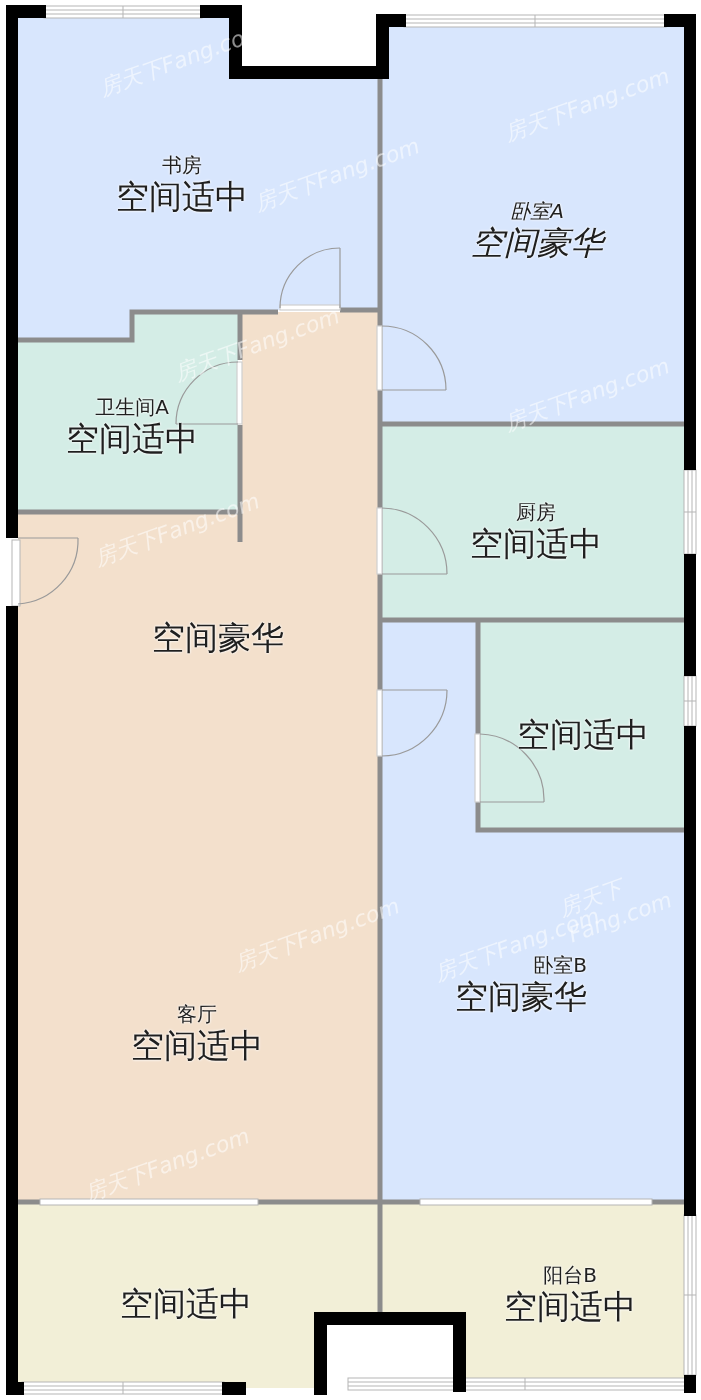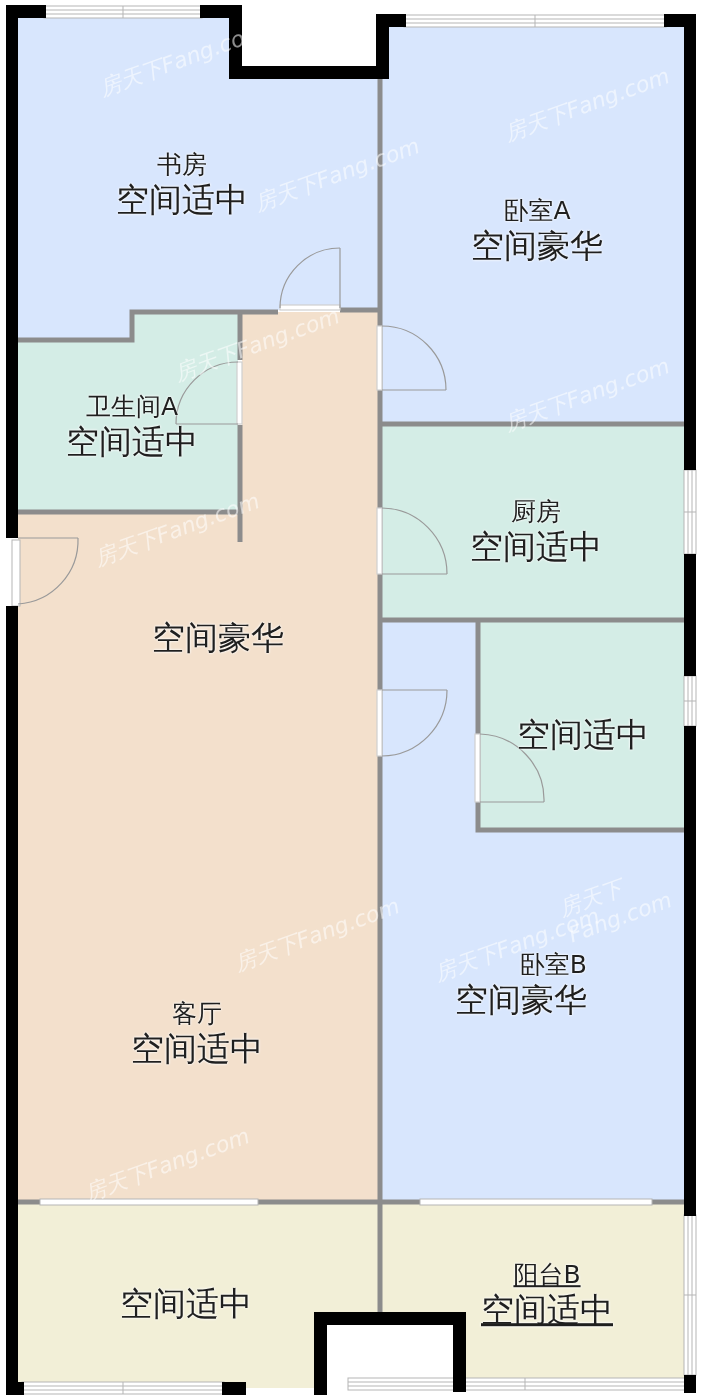--- a/index.html
+++ b/index.html
@@ -1,19 +1,19 @@
 <!DOCTYPE html>
 <html><head>
   <meta charset="utf-8">
   <style>
     html, body { margin: 0; padding: 0; background: #ffffff; }
     body { width: 701px; height: 1400px; overflow: hidden; position: relative; font-family: "DejaVu Sans", "Liberation Sans", sans-serif; }
     #plan { position: absolute; left: 0; top: 0; width: 701px; height: 1400px; }
     .room-label { position: absolute; transform: translate(-50%, -50%); text-align: center; color: #1f1f1f; white-space: nowrap; line-height: 1.2; text-shadow: 0 0 3px #fff, 0 0 2px #fff; pointer-events: none; }
-    .room-label .name { font-size: 25px; display: block; }
+    .room-label .name { font-size: 20px; display: block; }
     .room-label .rating { font-size: 33px; display: block; }
     .watermark { position: absolute; font-size: 22px; color: rgba(255,255,255,0.55); transform: rotate(-20deg); font-family: "DejaVu Sans", sans-serif; font-style: italic; pointer-events: none; }
   </style>
 </head>
 <body>
 
 <svg id="plan" viewBox="0 0 701 1400" xmlns="http://www.w3.org/2000/svg">
 
   <g>
     <polygon fill="#d8e6fd" points="18,12 230,12 230,72 378,72 378,310 240,310 240,312 132,312 132,340 18,340"></polygon>
@@ -142,21 +142,21 @@
 <div class="watermark" style="left:500px;top:380px;">房天下Fang.com</div>
 <div class="watermark" style="left:230px;top:920px;">房天下Fang.com</div>
 <div class="watermark" style="left:430px;top:930px;">房天下Fang.com</div>
 <div class="watermark" style="left:80px;top:1150px;">房天下Fang.com</div>
 <div class="watermark" style="left:560px;top:870px;">房天下Fang.com</div>
 
 <div class="room-label" style="left:182px;top:185px;">
   <span class="name">书房</span>
   <span class="rating">空间适中</span>
 </div>
-<div class="room-label" style="left:537px;top:231px;">
+<div class="room-label" style="left:537px;top:231px;font-style:italic;">
   <span class="name">卧室A</span>
   <span class="rating">空间豪华</span>
 </div>
 <div class="room-label" style="left:132px;top:427px;">
   <span class="name">卫生间A</span>
   <span class="rating">空间适中</span>
 </div>
 <div class="room-label" style="left:536px;top:532px;text-align:center;">
   <span class="name">厨房</span>
   <span class="rating">空间适中</span>
@@ -171,16 +171,16 @@
   <span class="name">客厅</span>
   <span class="rating">空间适中</span>
 </div>
 <div class="room-label" style="left:521px;top:985px;text-align:right;">
   <span class="name">卧室B</span>
   <span class="rating">空间豪华</span>
 </div>
 <div class="room-label" style="left:186px;top:1304px;">
   <span class="rating">空间适中</span>
 </div>
-<div class="room-label" style="left:547px;top:1295px;text-decoration:underline;">
+<div class="room-label" style="left:570px;top:1295px;">
   <span class="name">阳台B</span>
   <span class="rating">空间适中</span>
 </div>
 
 </body></html>

